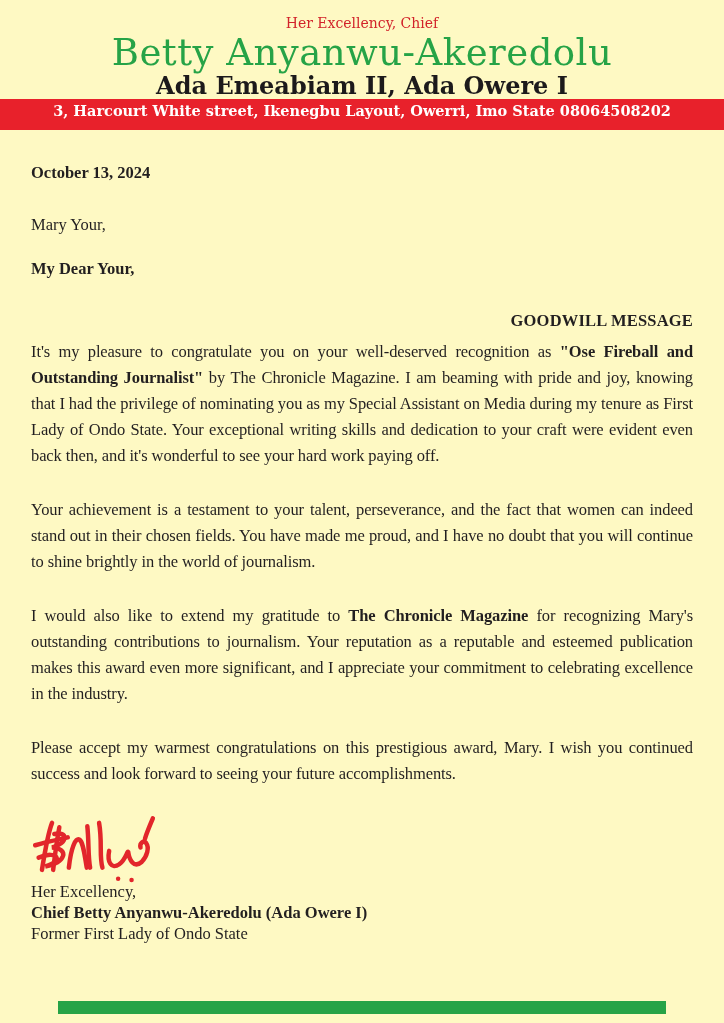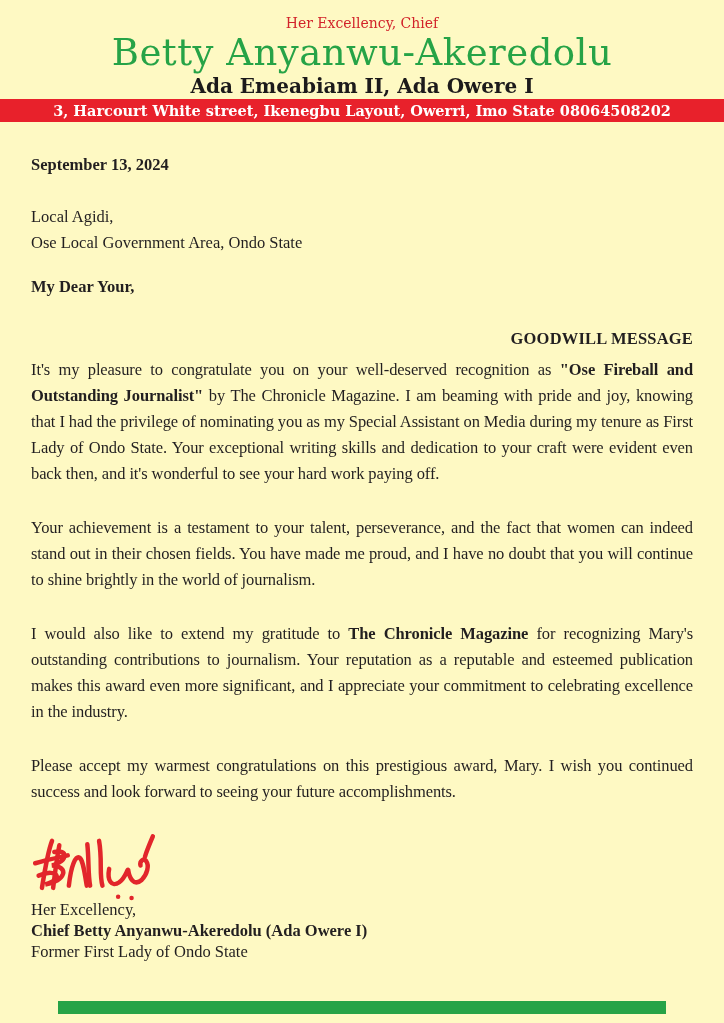--- a/index.html
+++ b/index.html
@@ -26,29 +26,29 @@
   .org-name {
     font-family: "DejaVu Serif", serif;
     font-size: 37px;
     line-height: 42px;
     font-weight: normal;
     color: #26a347;
     letter-spacing: 0.5px;
   }
   .sub-titles {
     font-family: "DejaVu Serif", serif;
-    font-size: 20px;
+    font-size: 24px;
     line-height: 24px;
     font-weight: bold;
     color: #1c1a1b;
   }
   .address-banner {
     margin-top: 1px;
     width: 100%;
-    height: 23px;
+    height: 31px;
     background: #e8212b;
     color: #ffffff;
     font-family: "DejaVu Serif", serif;
     font-weight: bold;
     font-size: 14.5px;
     line-height: 23px;
     text-align: center;
   }
   
   .letter-body {
@@ -94,25 +94,24 @@
 
   <div class="letterhead">
     <div class="pretitle">Her Excellency, Chief</div>
     <div class="org-name">Betty Anyanwu-Akeredolu</div>
     <div class="sub-titles">Ada Emeabiam II, Ada Owere I</div>
     <div class="address-banner">3, Harcourt White street, Ikenegbu Layout, Owerri, Imo State 08064508202</div>
   </div>
 
   <div class="letter-body">
 
-    <div class="date-line">September 13, 2024</div>
+    <div class="date-line">October 13, 2024</div>
 
     <div class="recipient-block">
-      <div>Local Agidi,</div>
-      <div>Ose Local Government Area, Ondo State</div>
+      <div>Mary Your,</div>
     </div>
 
     <div class="salutation">My Dear Your,</div>
 
     <div class="subject-line">GOODWILL MESSAGE</div>
 
     <div class="paragraphs">
         <p><span>It's my pleasure to congratulate you on your well-deserved recognition as </span><b>"Ose Fireball and Outstanding Journalist"</b><span> by The Chronicle Magazine. I am beaming with pride and joy, knowing that I had the privilege of nominating you as my Special Assistant on Media during my tenure as First Lady of Ondo State. Your exceptional writing skills and dedication to your craft were evident even back then, and it's wonderful to see your hard work paying off.</span></p>
         <p><span>Your achievement is a testament to your talent, perseverance, and the fact that women can indeed stand out in their chosen fields. You have made me proud, and I have no doubt that you will continue to shine brightly in the world of journalism.</span></p>
         <p><span>I would also like to extend my gratitude to </span><b>The Chronicle Magazine</b><span> for recognizing Mary's outstanding contributions to journalism. Your reputation as a reputable and esteemed publication makes this award even more significant, and I appreciate your commitment to celebrating excellence in the industry.</span></p>

